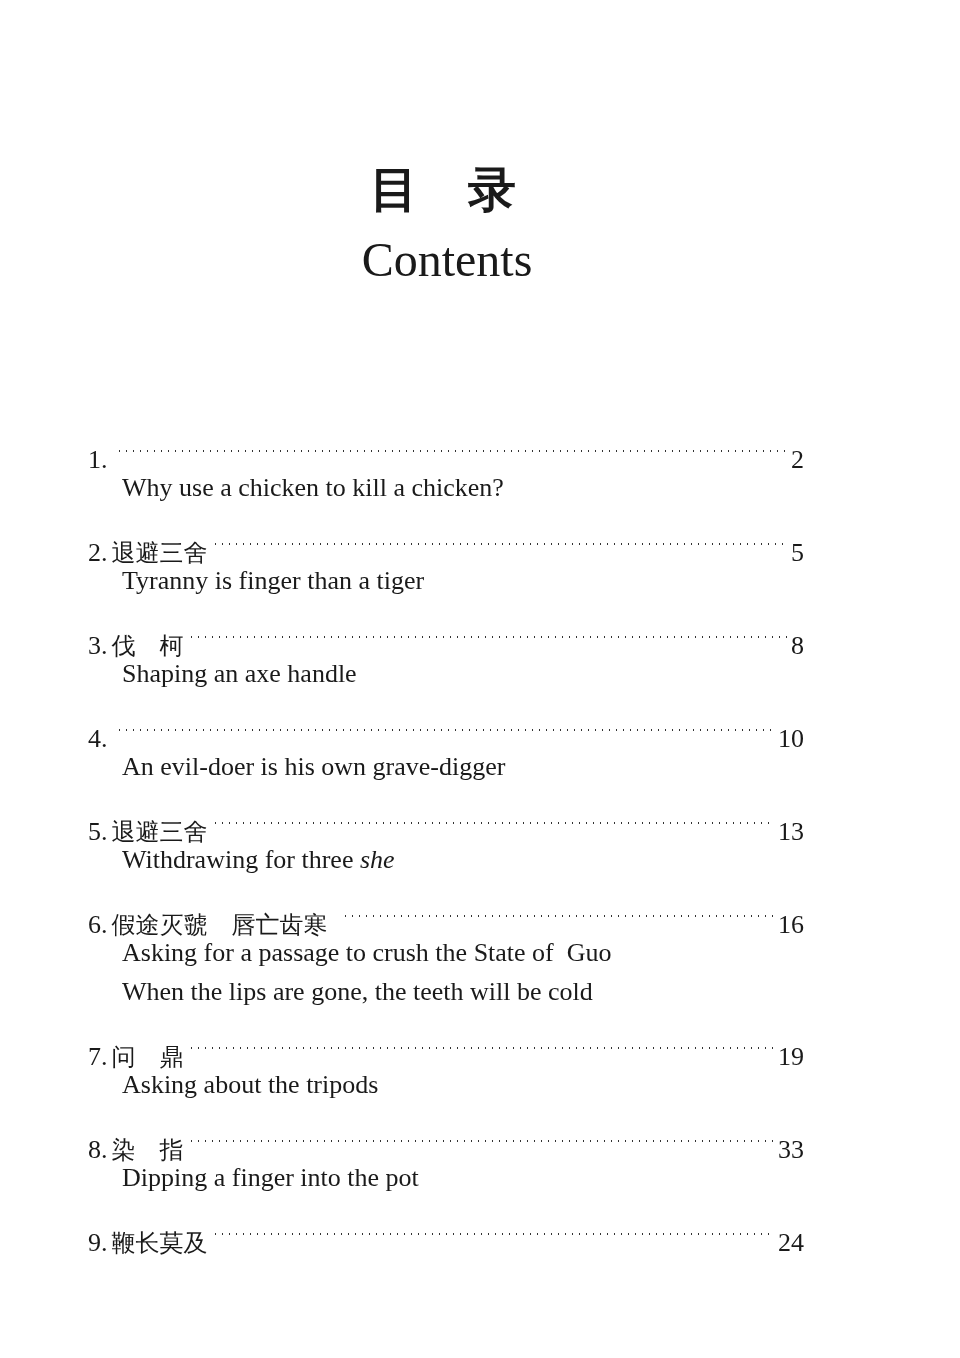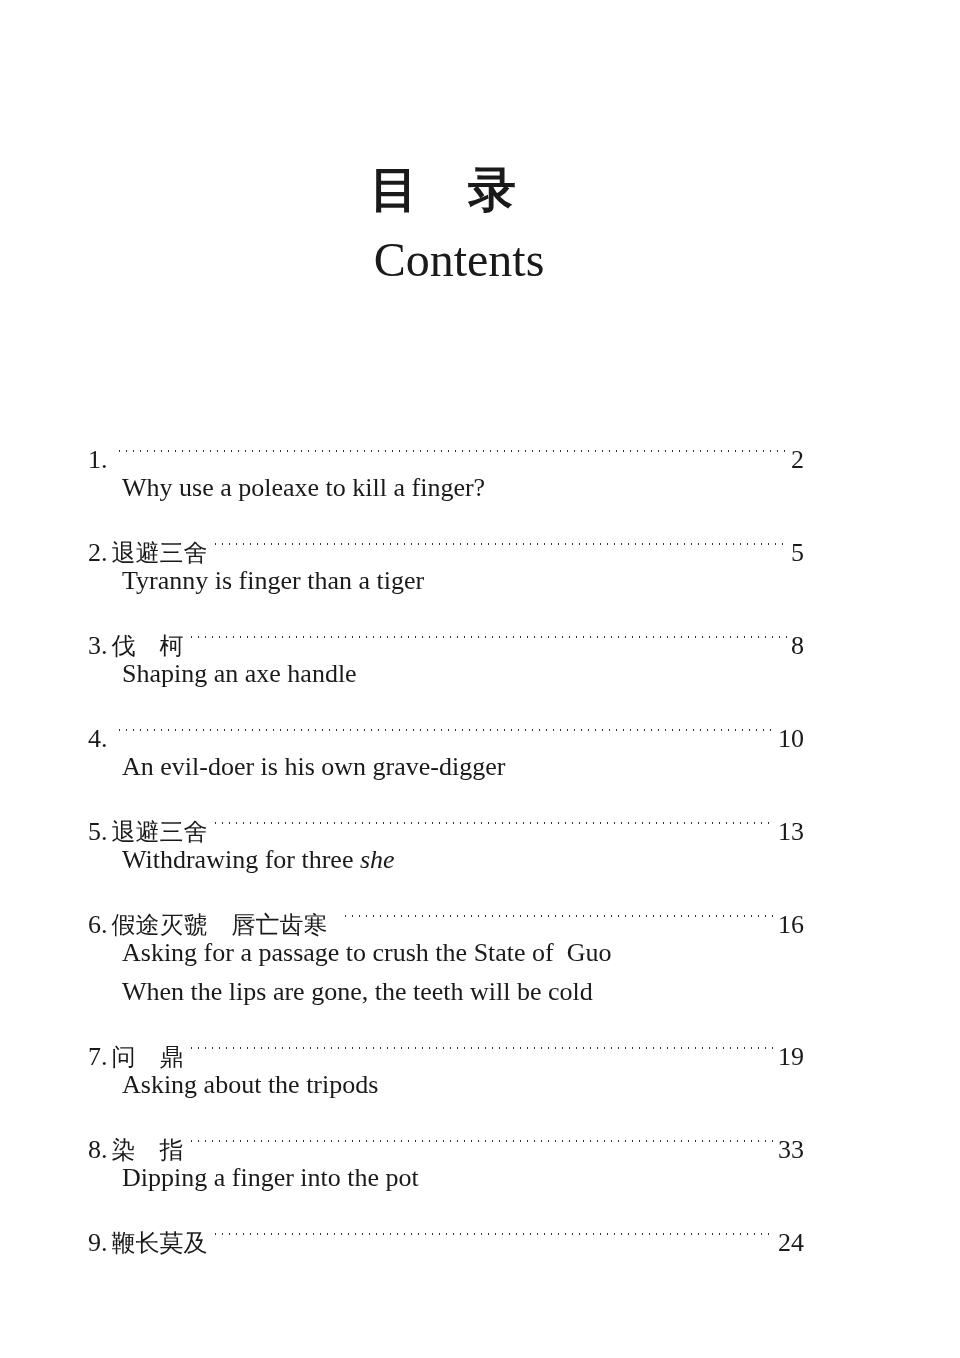--- a/index.html
+++ b/index.html
@@ -24,21 +24,21 @@
       font-size: 48px;
       font-weight: bold;
       letter-spacing: 50px;
       line-height: 60px;
       padding-left: 50px;
       box-sizing: border-box;
     }
     .title-en {
       position: absolute;
       top: 230px;
-      left: 16px;
+      left: 4px;
       width: 886px;
       text-align: center;
       font-size: 48px;
       line-height: 60px;
     }
     .toc {
       position: absolute;
       left: 88px;
       width: 716px;
       top: 428px;
@@ -105,21 +105,21 @@
 <div class="title-en">Contents</div>
 
 <div class="toc">
 
   <div class="entry" style="top:0px;">
     <div class="entry-head">
       <span class="entry-num">1.</span>
       <span class="leader"></span>
       <span class="entry-page">2</span>
     </div>
-    <div class="entry-en">Why use a poleaxe to kill a finger?</div>
+    <div class="entry-en">Why use a chicken to kill a chicken?</div>
   </div>
 
   <div class="entry" style="top:93px;">
     <div class="entry-head">
       <span class="entry-num">2.</span>
       <span class="entry-cn">退避三舍</span>
       <span class="leader"></span>
       <span class="entry-page">5</span>
     </div>
     <div class="entry-en">Tyranny is finger than a tiger</div>

